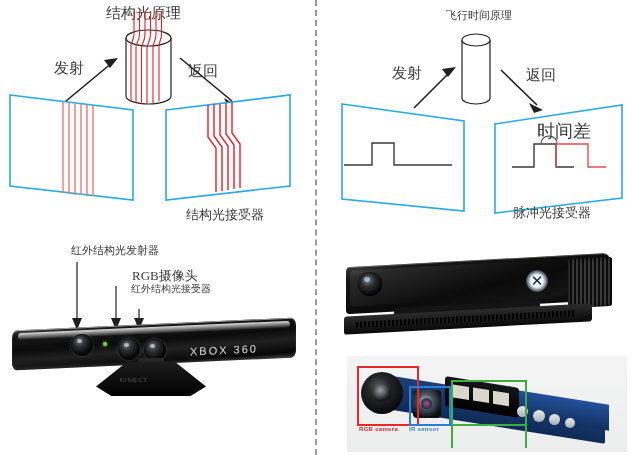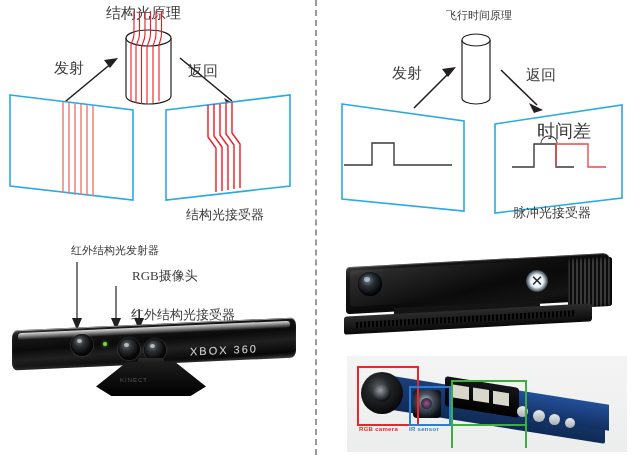--- a/index.html
+++ b/index.html
@@ -199,21 +199,21 @@
     <polyline points="240,167 240,144 272,144 272,167 290,167" fill="none" stroke="#ED4B4B" stroke-width="1.4"></polyline>
     <path d="M225,143 A8,7 0 0 1 241,143" fill="none" stroke="#3A3A3A" stroke-width="1.1"></path>
   </svg>
 
   <div class="lbl" style="left:537px;top:119px;font-size:18px;">时间差</div>
 
   <div class="lbl" style="left:513px;top:204px;font-size:13px;">脉冲光接受器</div>
 
   <div class="lbl" style="left:71px;top:243px;font-size:11px;">红外结构光发射器</div>
   <div class="lbl" style="left:102px;top:267px;font-size:13px;margin-left:30px;">RGB摄像头</div>
-  <div class="lbl" style="left:131px;top:306px;font-size:13px;">红外结构光接受器</div>
+  <div class="lbl" style="left:131px;top:282px;font-size:10px;">红外结构光接受器</div>
 
   <svg class="abs" style="left:0;top:230px;" width="316" height="120">
     <g>
       <line x1="77" y1="32" x2="77" y2="92" stroke="#231f20" stroke-width="1.2"></line>
       <polygon points="77,100 72,88 82,88" fill="#231f20"></polygon>
     </g>
     <g>
       <line x1="116" y1="56" x2="116" y2="92" stroke="#231f20" stroke-width="1.2"></line>
       <polygon points="116,100 111,88 121,88" fill="#231f20"></polygon>
     </g>

